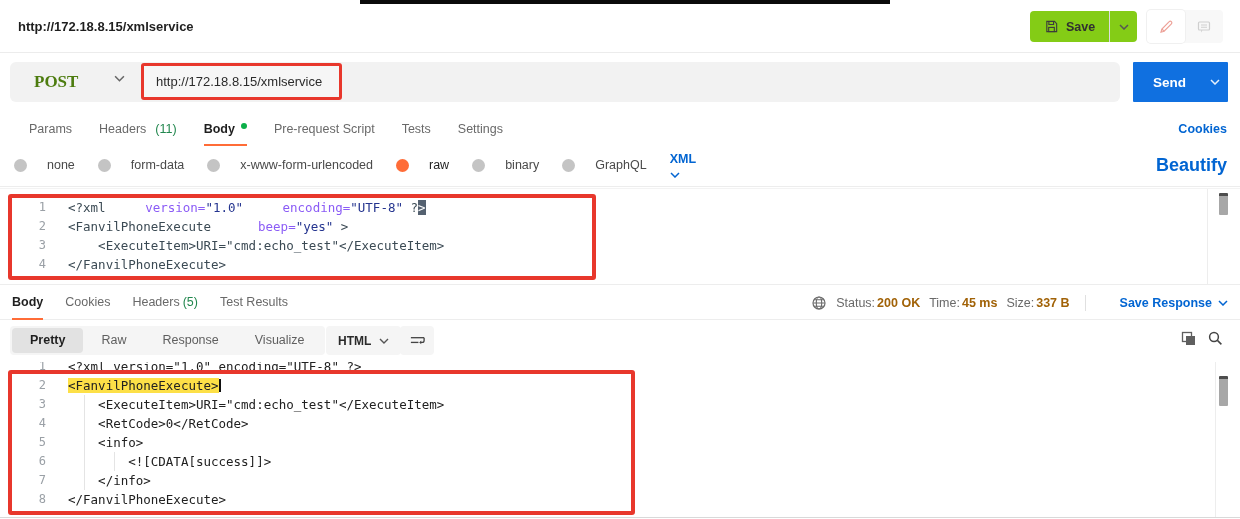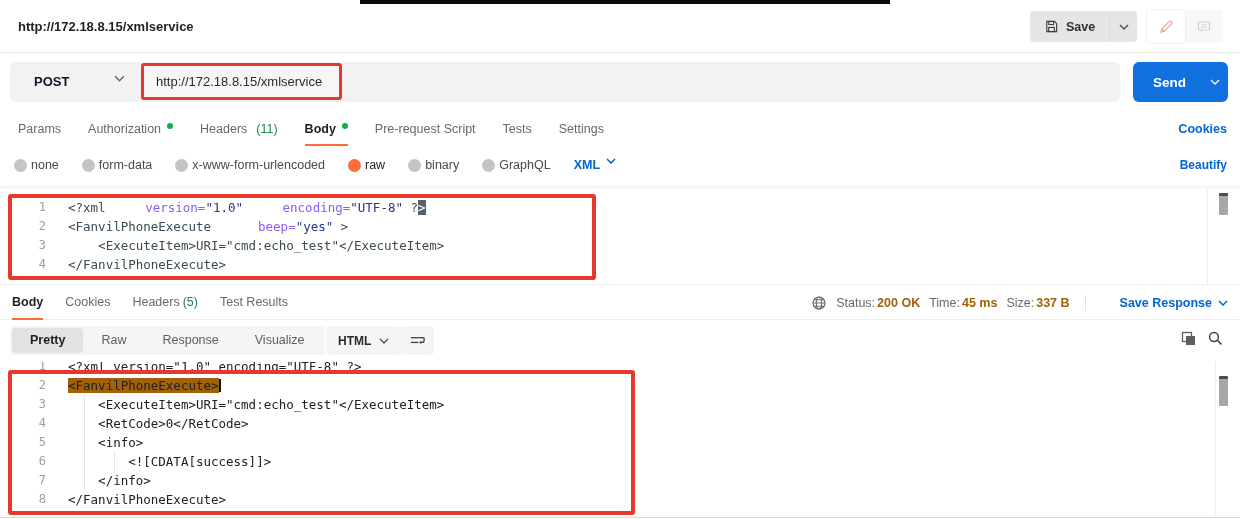--- a/index.html
+++ b/index.html
@@ -7,78 +7,78 @@
               font-family:"Liberation Sans", sans-serif; color:#212121; }
   #screen { position:relative; width:1240px; height:405px; background:#fff; }
 
   
   #topbar { position:absolute; left:0; top:0; width:1240px; height:53px; background:#fff;
             border-bottom:1px solid #ececec; }
   #top-black-strip { position:absolute; left:360px; top:0; width:530px; height:4px; background:#0a0a0a; }
   #request-title { position:absolute; left:18px; top:0; height:53px; line-height:53px;
                    font-size:13px; font-weight:bold; color:#1f1f1f; }
   #save-group { position:absolute; left:1030px; top:11px; height:31px; display:flex;
-                background:#e5e5e5; border-radius:4px; overflow:hidden; }
+                background:#84cc16; border-radius:4px; overflow:hidden; }
   #save-btn { display:flex; align-items:center; gap:7px; padding:0 14px; font-size:12.5px;
               font-weight:600; color:#303030; cursor:pointer; }
   #save-chev { width:28px; display:flex; align-items:center; justify-content:center;
                border-left:1px solid #ddd; color:#555; cursor:pointer; }
   #edit-icons { position:absolute; left:1147px; top:10px; width:76px; height:33px; background:#f8f8f8;
                 border-radius:4px; display:flex; }
   #edit-icons .cell { flex:1; display:flex; align-items:center; justify-content:center; }
   #edit-icons .cell.white { background:#fff; border-radius:4px; box-shadow:0 0 0 1px #f0f0f0; }
 
   
   #url-row { position:absolute; left:0; top:62px; width:1240px; height:40px; }
   #url-bar { position:absolute; left:10px; top:0; width:1110px; height:40px; background:#f2f2f2;
              border-radius:6px; }
-  #method { position:absolute; left:24px; top:0; height:40px; line-height:40px; font-size:13px;
-            font-weight:bold; color:#0f172a; cursor:pointer; }
+  #method { position:absolute; left:24px; top:0; height:40px; line-height:40px; font-size:17px;
+            font-weight:bold; color:#4d7c0f; cursor:pointer;font-family:Liberation Serif, serif; }
   #method-chev { position:absolute; left:104px; top:13px; color:#666; }
   #url-annotation { position:absolute; left:131px; top:1px; width:201px; height:37px;
                     border:3px solid #e8372c; border-radius:3px; background:#f6f6f6; }
   #url-text { position:absolute; left:12px; top:0; height:31px; line-height:31px; font-size:13px;
               color:#2b2b2b; white-space:nowrap; }
   #send-btn { position:absolute; left:1133px; top:0; width:95px; height:40px; background:#1070e0;
-              border-radius:6px; display:flex; align-items:center; color:#fff; cursor:pointer; }
+              border-radius:1px; display:flex; align-items:center; color:#fff; cursor:pointer; }
   #send-btn .lbl { flex:1; text-align:center; font-size:13.5px; font-weight:bold; padding-left:4px; }
   #send-btn .chev { width:26px; display:flex; align-items:center; justify-content:center; opacity:.9; }
 
   
   #req-tabs { position:absolute; left:0; top:112px; width:1240px; height:34px; display:flex;
-              align-items:center; gap:27px; padding-left:18px; font-size:12.5px; color:#696969; }
+              align-items:center; gap:27px; padding-left:29px; font-size:12.5px; color:#696969; }
   .rtab { display:flex; align-items:center; gap:6px; height:34px; cursor:pointer; white-space:nowrap; }
   .rtab.active { color:#1f1f1f; font-weight:600; border-bottom:2px solid #ff6c37; padding-top:2px; }
   .dot { width:6px; height:6px; border-radius:50%; background:#0caf49; margin-top:-6px; }
   .count-green { color:#22874e; margin-left:3px; }
   #cookies-link { position:absolute; right:13px; top:0; height:34px; line-height:34px; color:#0265d2;
                   font-weight:600; font-size:12.5px; cursor:pointer; }
 
   
   #body-type-row { position:absolute; left:0; top:148px; width:1240px; height:34px; display:flex;
                    align-items:center; gap:23px; padding-left:14px; font-size:12.5px; color:#4a4a4a; }
-  .radio-item { display:flex; align-items:flex-end; gap:4px; cursor:pointer; white-space:nowrap; }
+  .radio-item { display:flex; align-items:flex-end; gap:20px; cursor:pointer; white-space:nowrap; }
   .radio-dot { width:13px; height:13px; border-radius:50%; background:#c4c4c4; }
   .radio-item.selected .radio-dot { background:#ff6c37; }
   .radio-item.selected { color:#1f1f1f; }
-  #lang-select { display:flex; align-items:flex-start; gap:6px; color:#0265d2; font-weight:600; cursor:pointer; }
+  #lang-select { display:flex; align-items:flex-start; gap:6px; color:#0265d2; font-weight:600; cursor:pointer;flex-direction:column; }
   #beautify-link { position:absolute; right:13px; top:0; height:34px; line-height:34px; color:#0265d2;
-                   font-weight:600; font-size:12px; cursor:pointer; }
+                   font-weight:600; font-size:18px; cursor:pointer; }
   #divider-1 { position:absolute; left:0; top:186px; width:1240px; height:1px; background:#ededed; }
 
   
   .editor { font-family:"DejaVu Sans Mono", monospace; font-size:12.5px; }
   .code-line { display:flex; height:19px; line-height:19px; white-space:pre; }
   .gutter { width:46px; text-align:right; color:#9aa0a6; flex:none; font-size:12px; }
   .code { margin-left:22px; color:#212121; }
   .tk-t { color:#3b4a54; }
   .tk-a { color:#8b5cf6;margin-left:32px; }
   .tk-v { color:#24348f; }
   .tk-hl { background:#546170; color:#fff; }
-  .hl-tag { background:#a16207; }
+  .hl-tag { background:#fde047; }
   .cursor { display:inline-block; width:2px; height:13px; background:#111; vertical-align:-2px; }
 
   #request-editor { position:absolute; left:0; top:188px; width:1240px; height:97px; background:#fff;
                     border-top:1px solid #f3f3f3; border-bottom:1px solid #ededed; padding-top:9px; }
   #req-annotation { position:absolute; left:8px; top:5px; width:588px; height:86px;
                     border:4px solid #e8372c; border-radius:3px; pointer-events:none; }
   .vtrack { position:absolute; top:0; bottom:0; width:1px; background:#ededed; }
   .vthumb { position:absolute; width:9px; background:#a7a7a7; border-top:3px solid #4d4d4d; border-radius:1px; }
 
   
@@ -187,24 +187,20 @@
           </svg>
       </span>
     </div>
   </div>
 
   <div id="req-tabs">
     <div class="rtab">
         <span>Params</span>
       </div>
     <div class="rtab">
-        <span>Authorization</span>
-        <span class="dot"></span>
-      </div>
-    <div class="rtab">
         <span>Headers</span>
         <span class="count-green">(11)</span>
       </div>
     <div class="rtab active">
         <span>Body</span>
         <span class="dot"></span>
       </div>
     <div class="rtab">
         <span>Pre-request Script</span>
       </div>

